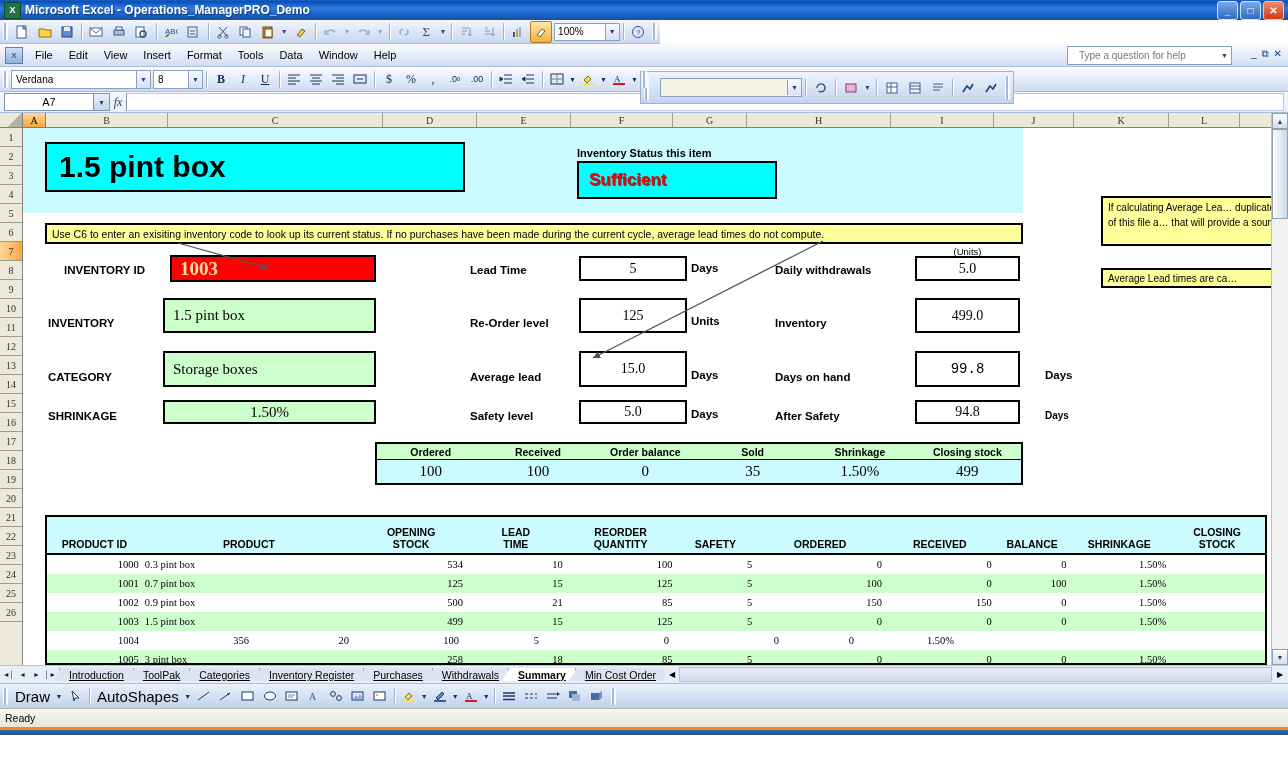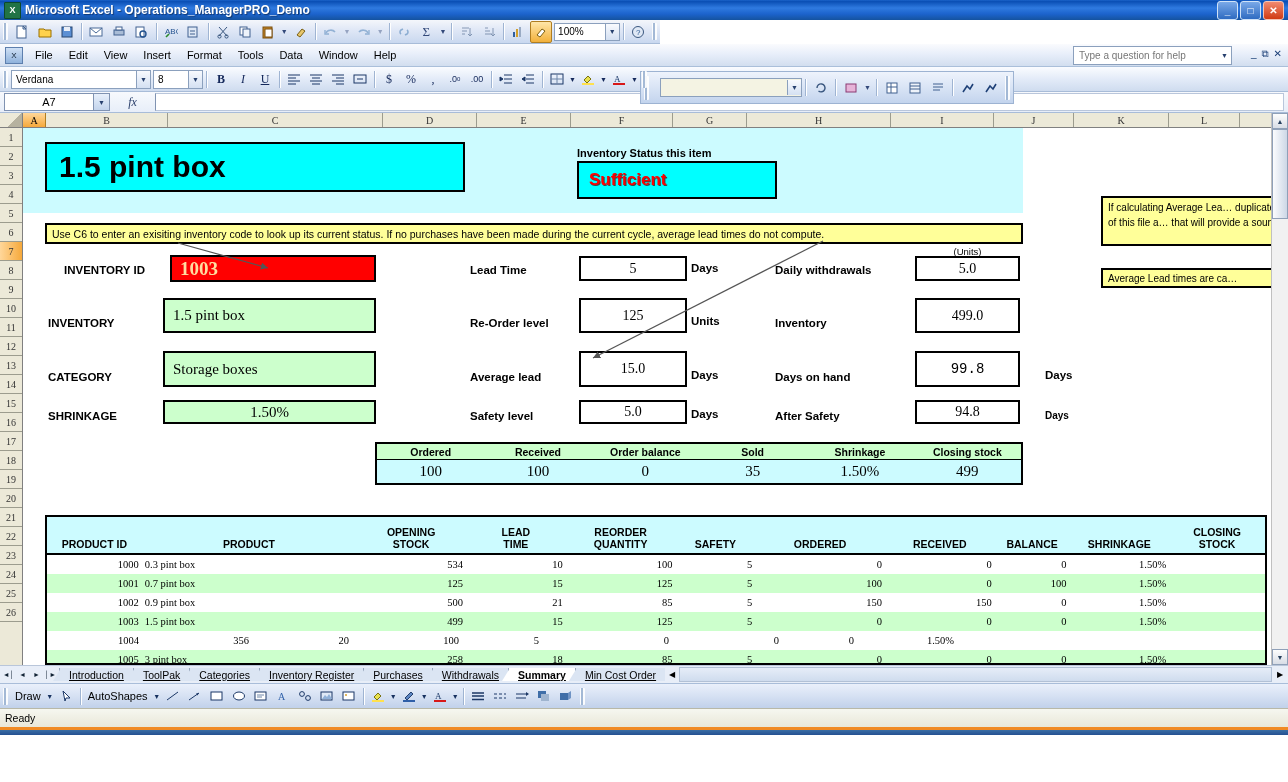--- a/index.html
+++ b/index.html
@@ -63,21 +63,21 @@
     background:linear-gradient(180deg,#fafbfe 0%,#e6edf9 50%,#d2deef 100%);
     border-bottom:1px solid #aabfda;
     height:22px;display:flex;align-items:center;position:relative;
   }
   .menuicon{width:16px;height:15px;margin:0 4px 0 5px;background:linear-gradient(180deg,#cfe0f5,#8fb2dc);
     border:1px solid #5d7fae;display:flex;align-items:center;justify-content:center;font-size:8px;color:#123;}
   .menuitem{padding:3px 8px;font-size:11px;color:#000;}
   .helpbox{
     position:absolute;right:56px;top:2px;width:152px;height:17px;
     background:#fff;border:1px solid #8ba0bd;font-size:10px;color:#777;
-    display:flex;align-items:center;padding-left:5px;
+    display:flex;align-items:center;padding-left:11px;
   }
   .helpbox .hb-arrow{margin-left:auto;margin-right:3px;font-size:7px;color:#27406e;}
   .mdi-btns{position:absolute;right:6px;top:4px;display:flex;gap:5px;font-size:10px;color:#1b3f77;}
 
   
   .floatbar{
     position:absolute;left:640px;top:71px;width:372px;height:31px;
     background:linear-gradient(180deg,#eef3fc 0%,#d9e4f5 50%,#c3d4ed 100%);
     border:1px solid #9db3d2;display:flex;align-items:center;
   }
@@ -106,21 +106,21 @@
   
   .formularow{
     background:linear-gradient(180deg,#f7f9fd,#e7eef9);
     border-bottom:1px solid #a8bcd8;height:20px;display:flex;align-items:center;
   }
   .namebox{width:88px;height:16px;background:#fff;border:1px solid #8093b2;
     font-size:11px;display:flex;align-items:center;justify-content:center;margin-left:4px;}
   .nb-arrow{width:15px;height:16px;background:linear-gradient(180deg,#e8f0fb,#c3d4ec);
     border:1px solid #8093b2;border-left:none;display:flex;align-items:center;justify-content:center;
     font-size:7px;color:#27406e;}
-  .fx{width:45px;text-align:center;font-style:italic;font-family:"Liberation Serif",serif;color:#2a3f6b;font-size:12px;}
+  .fx{width:16px;text-align:center;font-style:italic;font-family:"Liberation Serif",serif;color:#2a3f6b;font-size:12px;}
   .formulainput{flex:1;height:16px;background:#fff;border:1px solid #b9c6db;border-left:1px solid #8093b2;margin-right:4px;}
 
   
   .gridwrap{position:relative;height:552px;overflow:hidden;background:#fff;}
   .colhdr{display:flex;height:14px;background:#ece9d8;border-bottom:1px solid #808080;}
   .colhdr .corner{width:22px;border-right:1px solid #808080;
      background:linear-gradient(135deg,#ece9d8 60%,#b6b2a0 61%);}
   .ch{border-right:1px solid #9c9c8e;font-size:10px;color:#333;
      display:flex;align-items:center;justify-content:center;background:#ece9d8;
      font-family:"Liberation Serif",serif;}
@@ -212,21 +212,21 @@
   }
   .stab.active{background:#fff;font-weight:bold;}
   .stab:before{content:"";position:absolute;left:-7px;top:0;bottom:0;width:8px;
     background:inherit;clip-path:polygon(100% 0,100% 100%,0 100%);}
   
   .drawbar{
     height:24px;background:linear-gradient(180deg,#eaf0fb 0%,#d6e1f3 50%,#c1d1ea 100%);
     border-top:1px solid #a9bdd9;display:flex;align-items:center;
   }
   .dbtn{width:22px;height:20px;display:flex;align-items:center;justify-content:center;font-size:11px;color:#16305f;}
-  .dlabel{font-size:11px;padding:0 4px;color:#000;}
+  .dlabel{font-size:15px;padding:0 4px;color:#000;}
   .statusbar{
     height:18px;background:linear-gradient(180deg,#f6f7f0,#e9e7d8);
     border-top:1px solid #b8b8a8;display:flex;align-items:center;font-size:10.5px;padding-left:5px;color:#000;
   }
   .taskstrip{height:5px;background:linear-gradient(180deg,#3a6ea5,#245091);}
   .orangeline{height:3px;background:#f08a24;}
   .arrowline{position:absolute;pointer-events:none;}
 </style>
 </head>
 <body>

